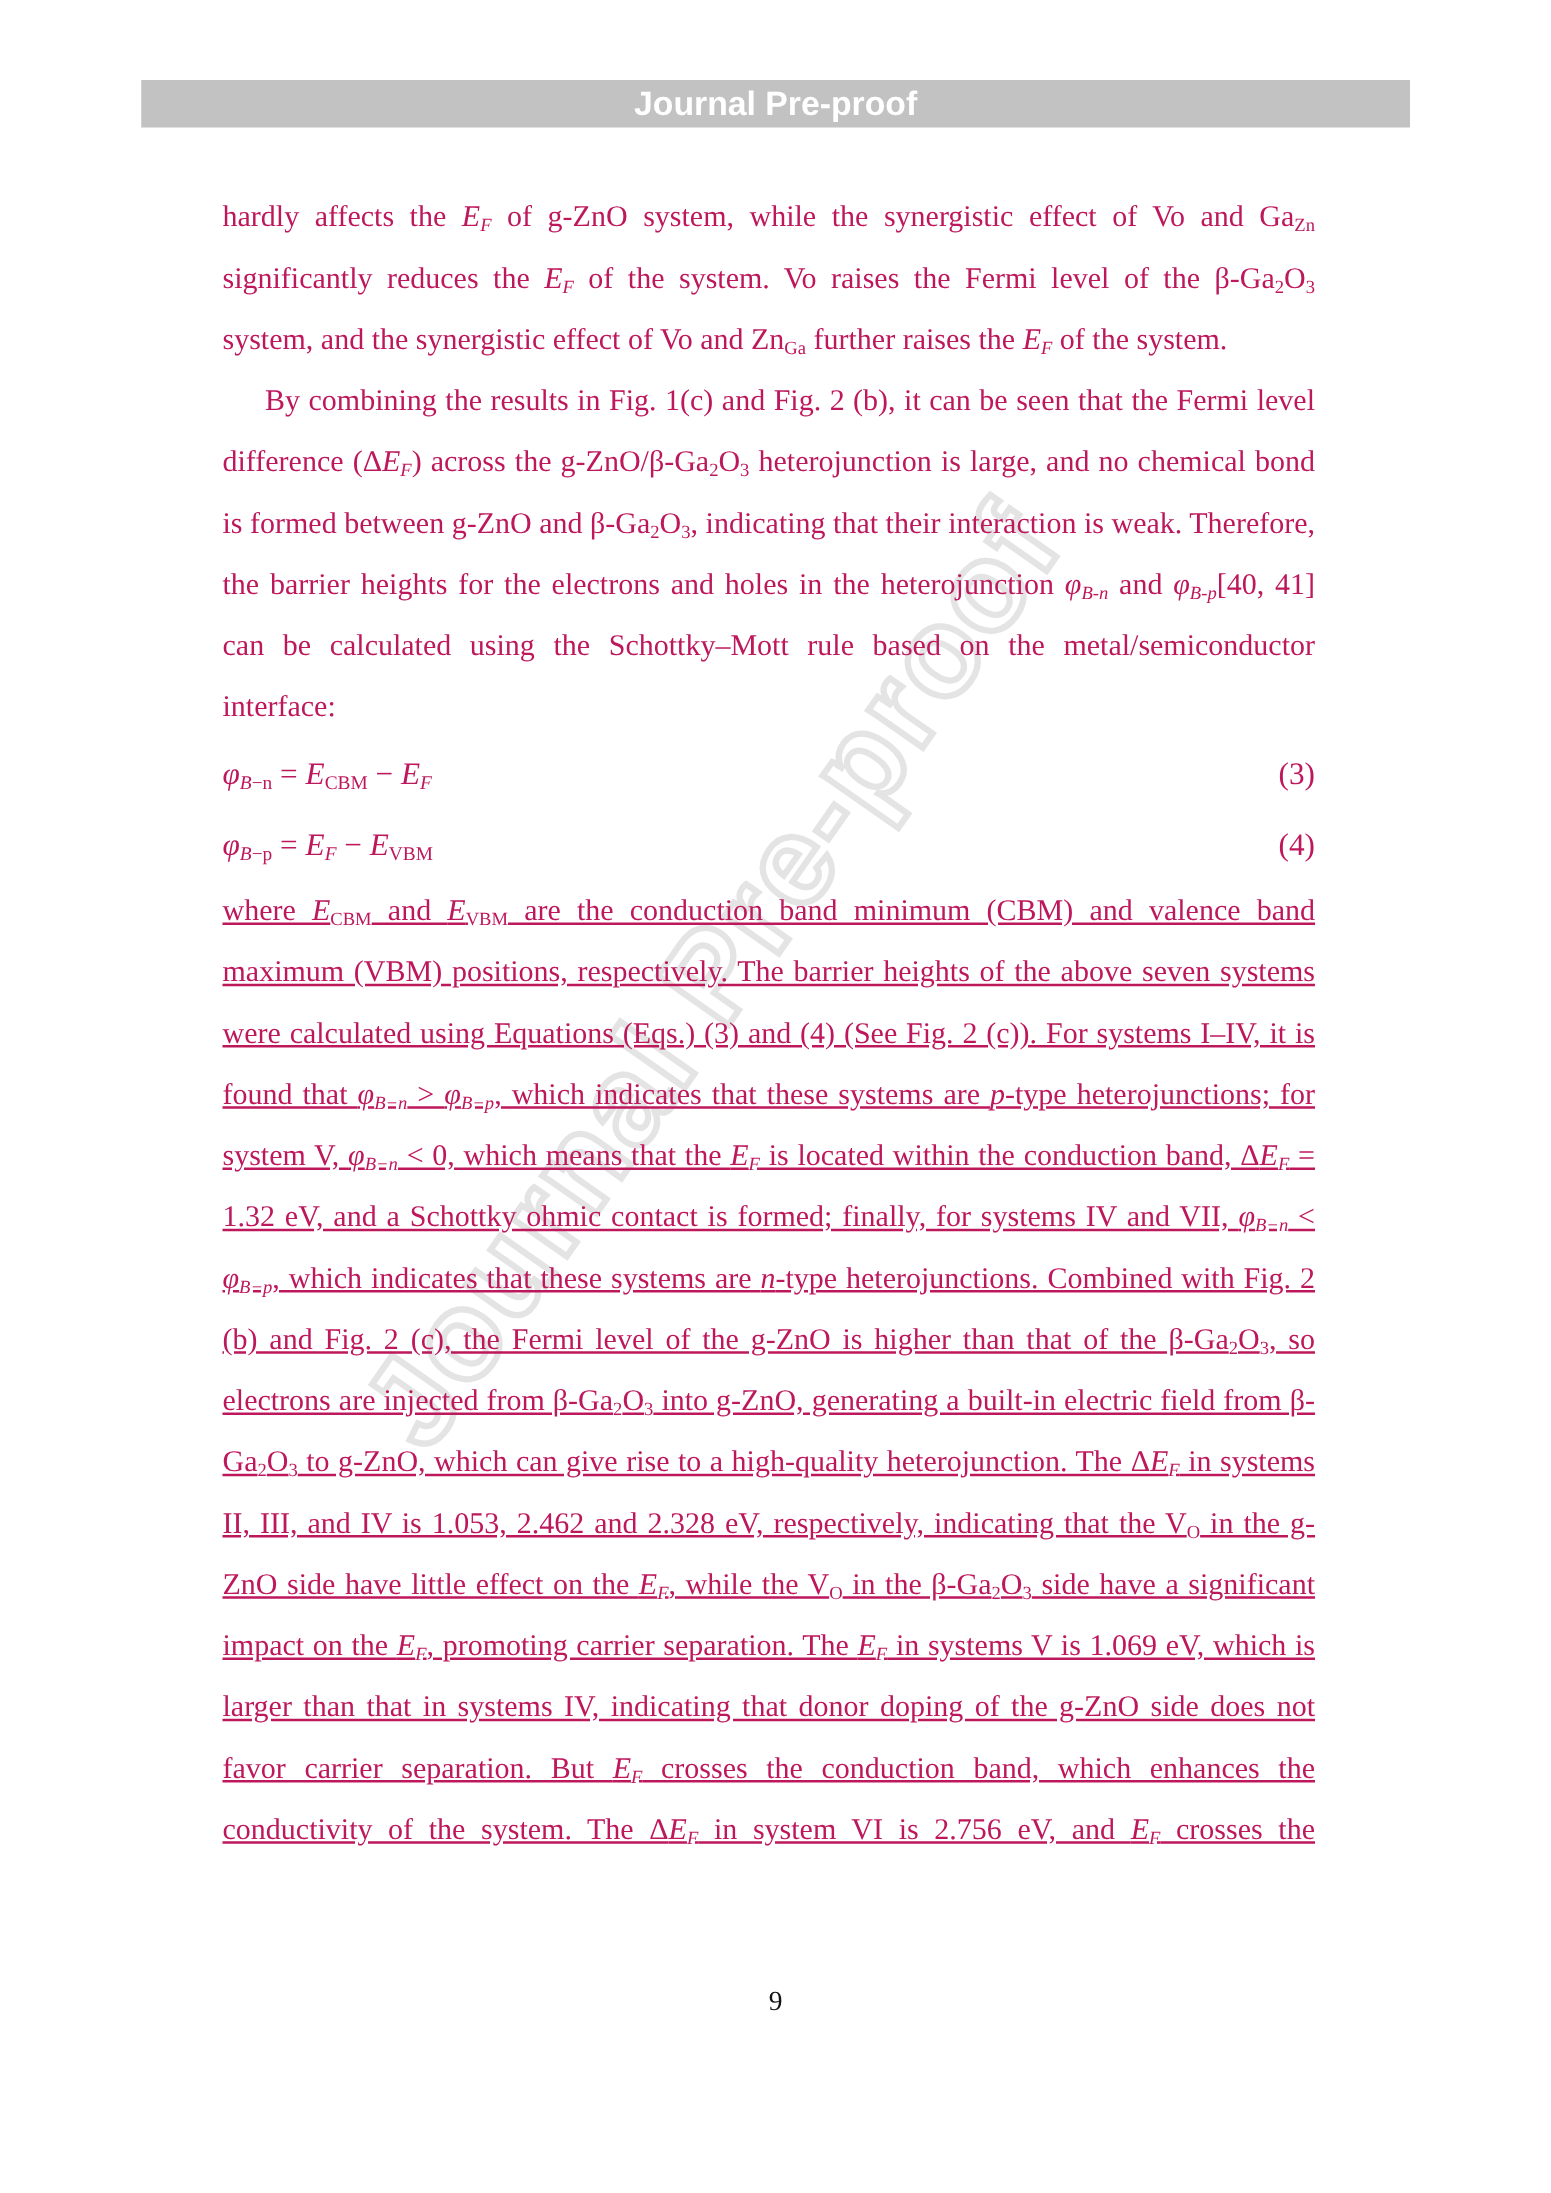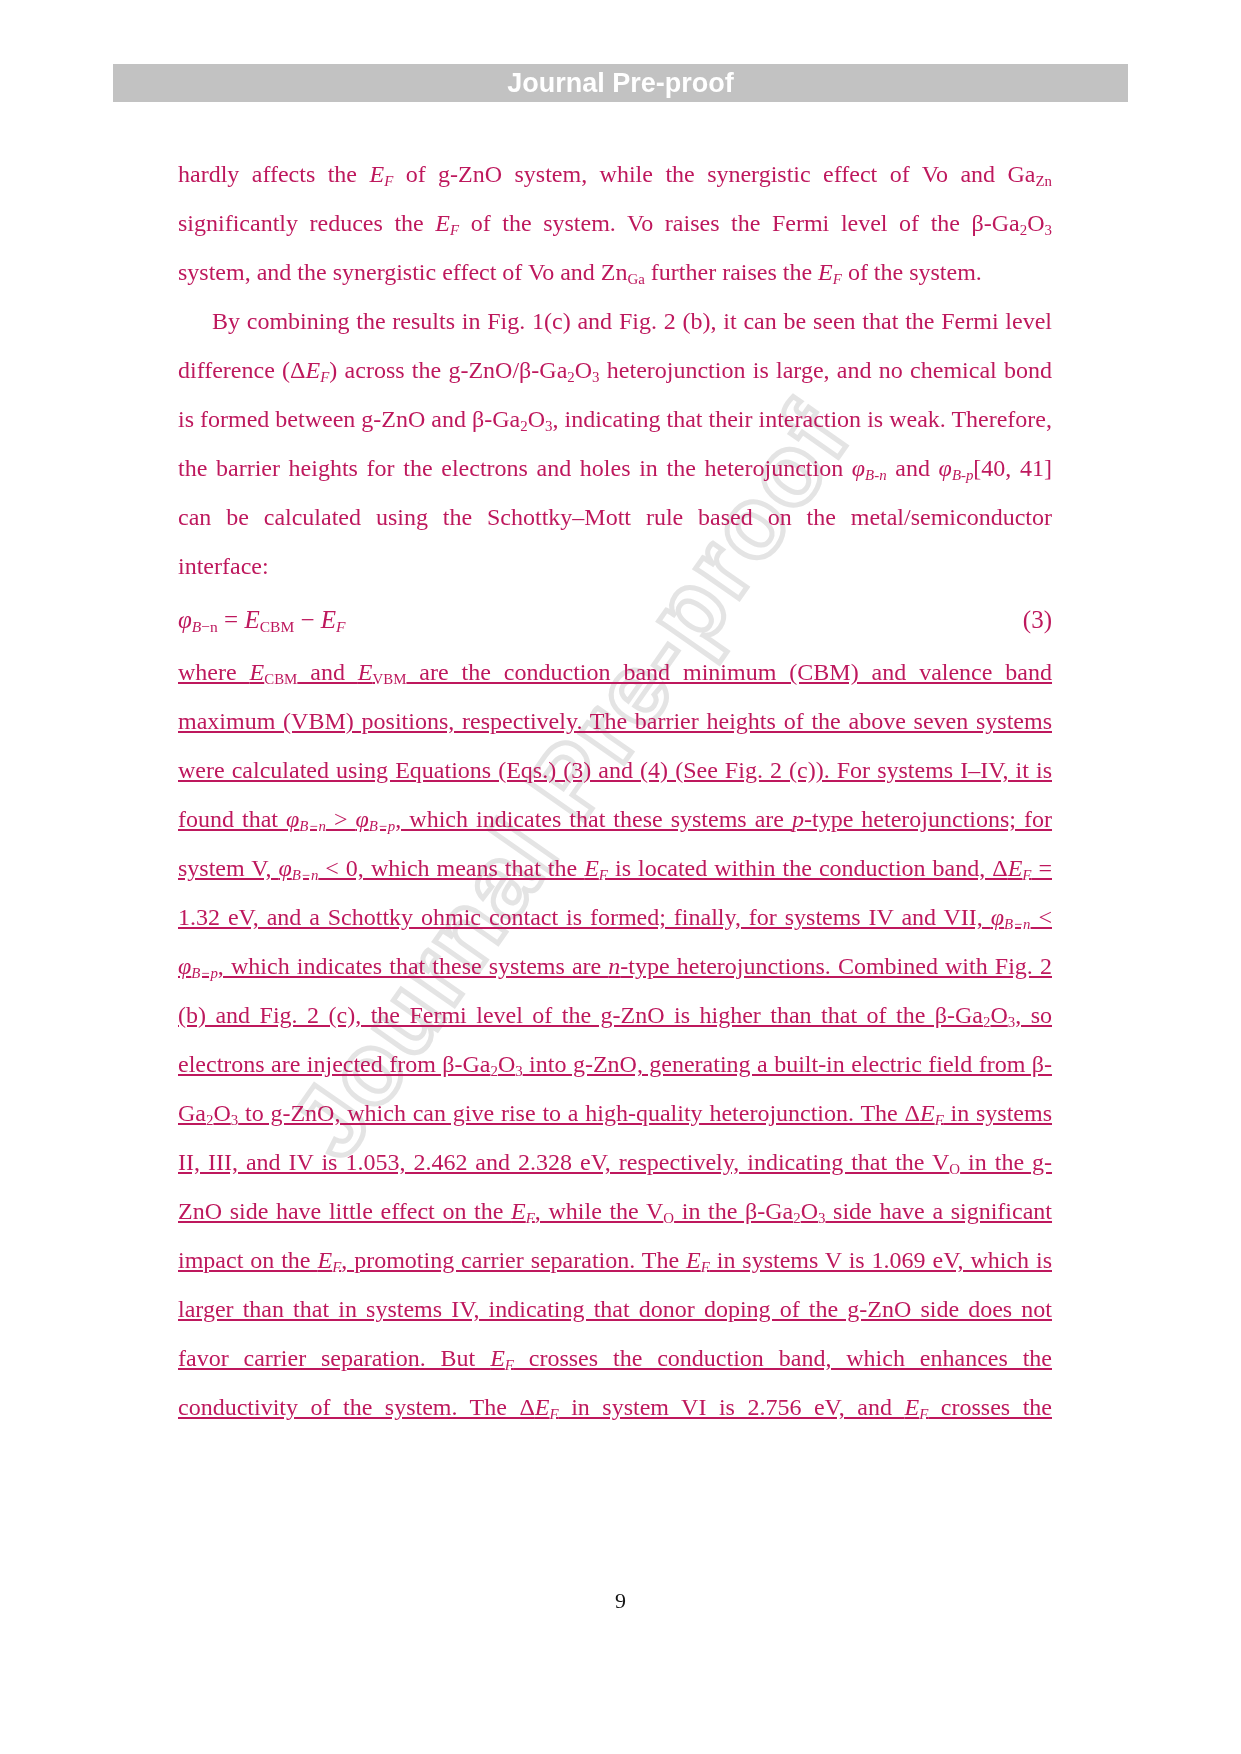--- a/index.html
+++ b/index.html
@@ -73,16 +73,17 @@
 <body>
 
 <div class="watermark">Journal Pre-proof</div>
 
 <div class="banner">Journal Pre-proof</div>
 
 <div class="content">
     <p class="para"><span class="seg-t">hardly affects the </span><span class="seg-i">E</span><span class="seg-isub">F</span><span class="seg-t"> of g-ZnO system, while the synergistic effect of Vo and Ga</span><span class="seg-sub">Zn</span><span class="seg-t"> significantly reduces the </span><span class="seg-i">E</span><span class="seg-isub">F</span><span class="seg-t"> of the system. Vo raises the Fermi level of the β-Ga</span><span class="seg-sub">2</span><span class="seg-t">O</span><span class="seg-sub">3</span><span class="seg-t"> system, and the synergistic effect of Vo and Zn</span><span class="seg-sub">Ga</span><span class="seg-t"> further raises the </span><span class="seg-i">E</span><span class="seg-isub">F</span><span class="seg-t"> of the system.</span></p>
     <p class="para indent"><span class="seg-t">By combining the results in Fig. 1(c) and Fig. 2 (b), it can be seen that the Fermi level difference (Δ</span><span class="seg-i">E</span><span class="seg-isub">F</span><span class="seg-t">) across the g-ZnO/β-Ga</span><span class="seg-sub">2</span><span class="seg-t">O</span><span class="seg-sub">3</span><span class="seg-t"> heterojunction is large, and no chemical bond is formed between g-ZnO and β-Ga</span><span class="seg-sub">2</span><span class="seg-t">O</span><span class="seg-sub">3</span><span class="seg-t">, indicating that their interaction is weak. Therefore, the barrier heights for the electrons and holes in the heterojunction </span><span class="seg-i">φ</span><span class="seg-isub">B-n</span><span class="seg-t"> and </span><span class="seg-i">φ</span><span class="seg-isub">B-p</span><span class="seg-t">[40, 41] can be calculated using the Schottky–Mott rule based on the metal/semiconductor interface:</span></p>
     <div class="eq-row"><span class="eq-body"><span class="seg-i">φ</span><span class="seg-isub">B</span><span class="seg-sub">−n</span><span class="seg-t"> = </span><span class="seg-i">E</span><span class="seg-sub">CBM</span><span class="seg-t"> − </span><span class="seg-i">E</span><span class="seg-isub">F</span></span><span class="eq-num">(3)</span></div>
+    <div class="eq-row"><span class="eq-body"><span class="seg-i">φ</span><span class="seg-isub">B</span><span class="seg-sub">−p</span><span class="seg-t"> = </span><span class="seg-i">E</span><span class="seg-isub">F</span><span class="seg-t"> − </span><span class="seg-i">E</span><span class="seg-sub">VBM</span></span><span class="eq-num">(4)</span></div>
     <p class="para jlast"><span class="seg-t">where </span><span class="seg-i">E</span><span class="seg-sub">CBM</span><span class="seg-t"> and </span><span class="seg-i">E</span><span class="seg-sub">VBM</span><span class="seg-t"> are the conduction band minimum (CBM) and valence band maximum (VBM) positions, respectively. The barrier heights of the above seven systems were calculated using Equations (Eqs.) (3) and (4) (See Fig. 2 (c)). For systems I–IV, it is found that </span><span class="seg-i">φ</span><span class="seg-isub">B−n</span><span class="seg-t"> &gt; </span><span class="seg-i">φ</span><span class="seg-isub">B−p</span><span class="seg-t">, which indicates that these systems are </span><span class="seg-i">p</span><span class="seg-t">-type heterojunctions; for system V, </span><span class="seg-i">φ</span><span class="seg-isub">B−n</span><span class="seg-t"> &lt; 0, which means that the </span><span class="seg-i">E</span><span class="seg-isub">F</span><span class="seg-t"> is located within the conduction band, Δ</span><span class="seg-i">E</span><span class="seg-isub">F</span><span class="seg-t"> = 1.32 eV, and a Schottky ohmic contact is formed; finally, for systems IV and VII, </span><span class="seg-i">φ</span><span class="seg-isub">B−n</span><span class="seg-t"> &lt; </span><span class="seg-i">φ</span><span class="seg-isub">B−p</span><span class="seg-t">, which indicates that these systems are </span><span class="seg-i">n</span><span class="seg-t">-type heterojunctions. Combined with Fig. 2 (b) and Fig. 2 (c), the Fermi level of the g-ZnO is higher than that of the β-Ga</span><span class="seg-sub">2</span><span class="seg-t">O</span><span class="seg-sub">3</span><span class="seg-t">, so electrons are injected from β-Ga</span><span class="seg-sub">2</span><span class="seg-t">O</span><span class="seg-sub">3</span><span class="seg-t"> into g-ZnO, generating a built-in electric field from β-Ga</span><span class="seg-sub">2</span><span class="seg-t">O</span><span class="seg-sub">3</span><span class="seg-t"> to g-ZnO, which can give rise to a high-quality heterojunction. The Δ</span><span class="seg-i">E</span><span class="seg-isub">F</span><span class="seg-t"> in systems II, III, and IV is 1.053, 2.462 and 2.328 eV, respectively, indicating that the V</span><span class="seg-sub">O</span><span class="seg-t"> in the g-ZnO side have little effect on the </span><span class="seg-i">E</span><span class="seg-isub">F</span><span class="seg-t">, while the V</span><span class="seg-sub">O</span><span class="seg-t"> in the β-Ga</span><span class="seg-sub">2</span><span class="seg-t">O</span><span class="seg-sub">3</span><span class="seg-t"> side have a significant impact on the </span><span class="seg-i">E</span><span class="seg-isub">F</span><span class="seg-t">, promoting carrier separation. The </span><span class="seg-i">E</span><span class="seg-isub">F</span><span class="seg-t"> in systems V is 1.069 eV, which is larger than that in systems IV, indicating that donor doping of the g-ZnO side does not favor carrier separation. But </span><span class="seg-i">E</span><span class="seg-isub">F</span><span class="seg-t"> crosses the conduction band, which enhances the conductivity of the system. The Δ</span><span class="seg-i">E</span><span class="seg-isub">F</span><span class="seg-t"> in system VI is 2.756 eV, and </span><span class="seg-i">E</span><span class="seg-isub">F</span><span class="seg-t"> crosses the</span></p>
   </div>
 
 <div class="page-number">9</div>
 
 </body></html>

